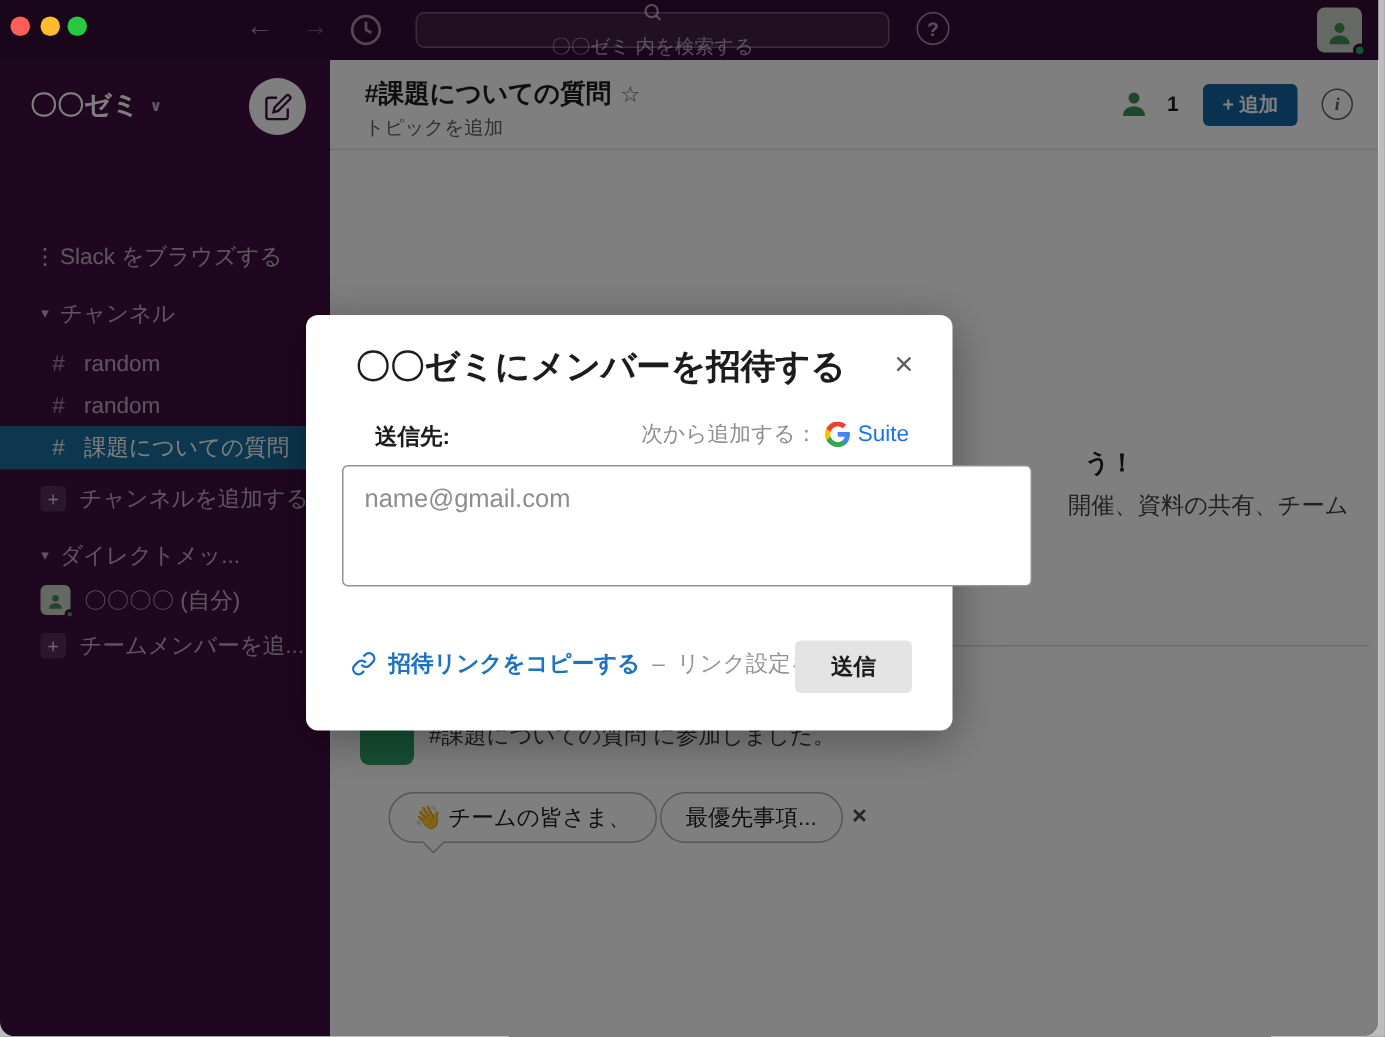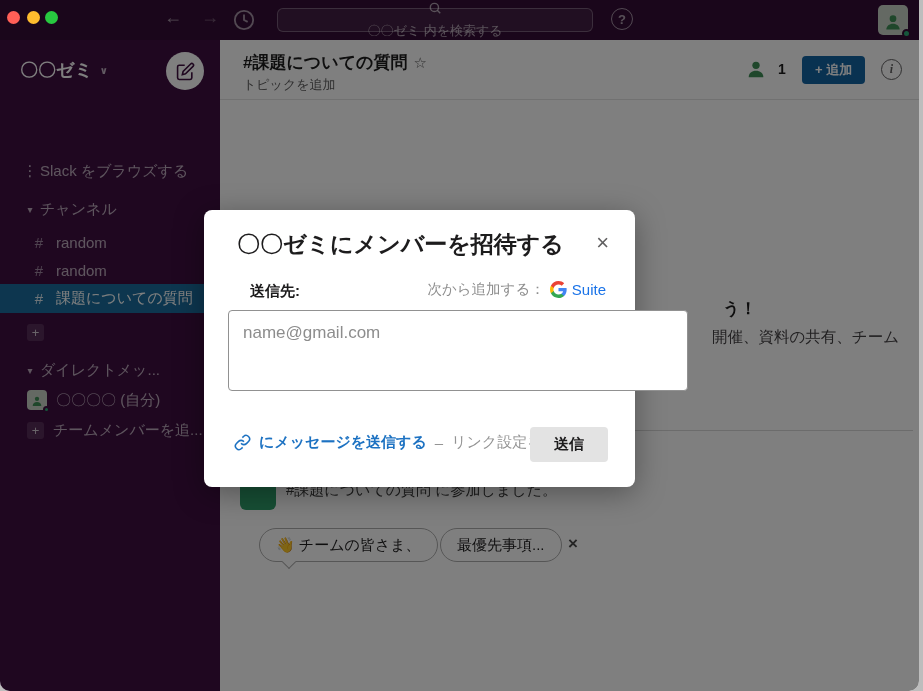--- a/index.html
+++ b/index.html
@@ -150,20 +150,21 @@
     <div class="srow" style="top:216px;">
       <span class="lead2">#</span>
       <span>random</span>
     </div>
     <div class="srow selected" style="top:244px;height:29px;">
       <span class="lead2">#</span>
       <span>課題についての質問</span>
     </div>
     <div class="srow" style="top:278px;">
       <span class="plus-badge">+</span>
+      <span>チャンネルを追加する</span>
     </div>
 
     <div class="srow" style="top:316px;">
       <span class="lead chev">▾</span>
       <span>ダイレクトメッ...</span>
     </div>
     <div class="srow" style="top:346px;">
       <span class="dm-avatar">
         <svg width="13" height="13" viewBox="0 0 24 24" fill="#3e8e56">
               <circle cx="12" cy="8" r="4"></circle>
@@ -229,21 +230,21 @@
         <path fill="#EA4335" d="M9 3.58c1.321 0 2.508.454 3.44 1.345l2.582-2.58C13.463.891 11.426 0 9 0 5.482 0 2.438 2.017.957 4.958L3.964 7.29C4.672 5.163 6.656 3.58 9 3.58z"></path>
       </svg>
       <span class="gsuite">Suite</span>
     </div>
     <textarea class="modal-input" placeholder="name@gmail.com" style=""></textarea>
     <div class="modal-bottom">
       <svg width="17" height="17" viewBox="0 0 24 24" fill="none" stroke="#1d72c2" stroke-width="2.2">
             <path d="M10 13a5 5 0 0 0 7.54.54l3-3a5 5 0 0 0-7.07-7.07l-1.72 1.71"></path>
             <path d="M14 11a5 5 0 0 0-7.54-.54l-3 3a5 5 0 0 0 7.07 7.07l1.71-1.71"></path>
           </svg>
-      <span class="copy-link">にメッセージを送信する</span>
+      <span class="copy-link">招待リンクをコピーする</span>
       <span class="edit-link">–</span>
       <span class="edit-link">リンク設定を編集する</span>
     </div>
     <button class="modal-send">送信</button>
   </div>
 
 </div>
 </div>
 
 </body></html>

